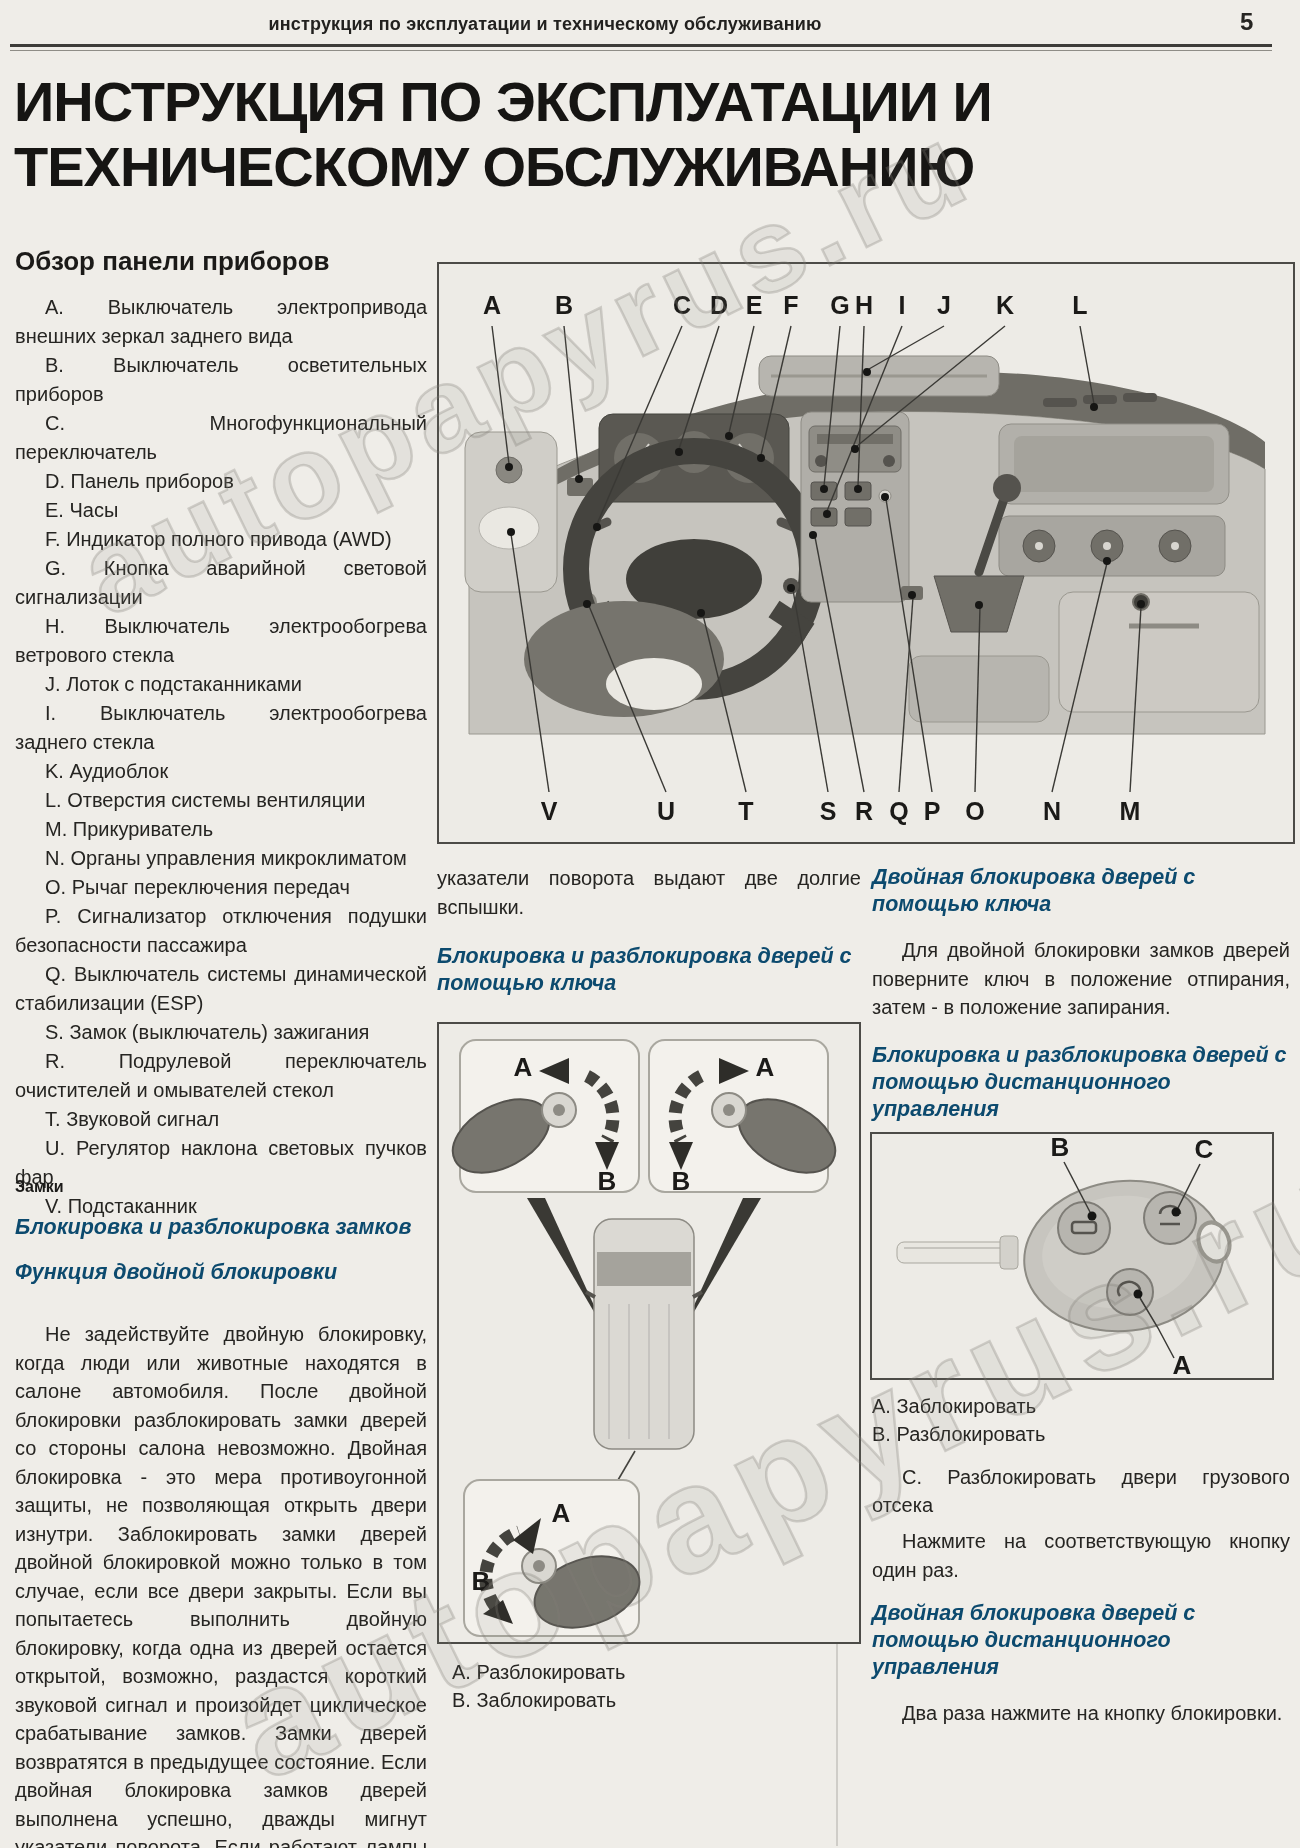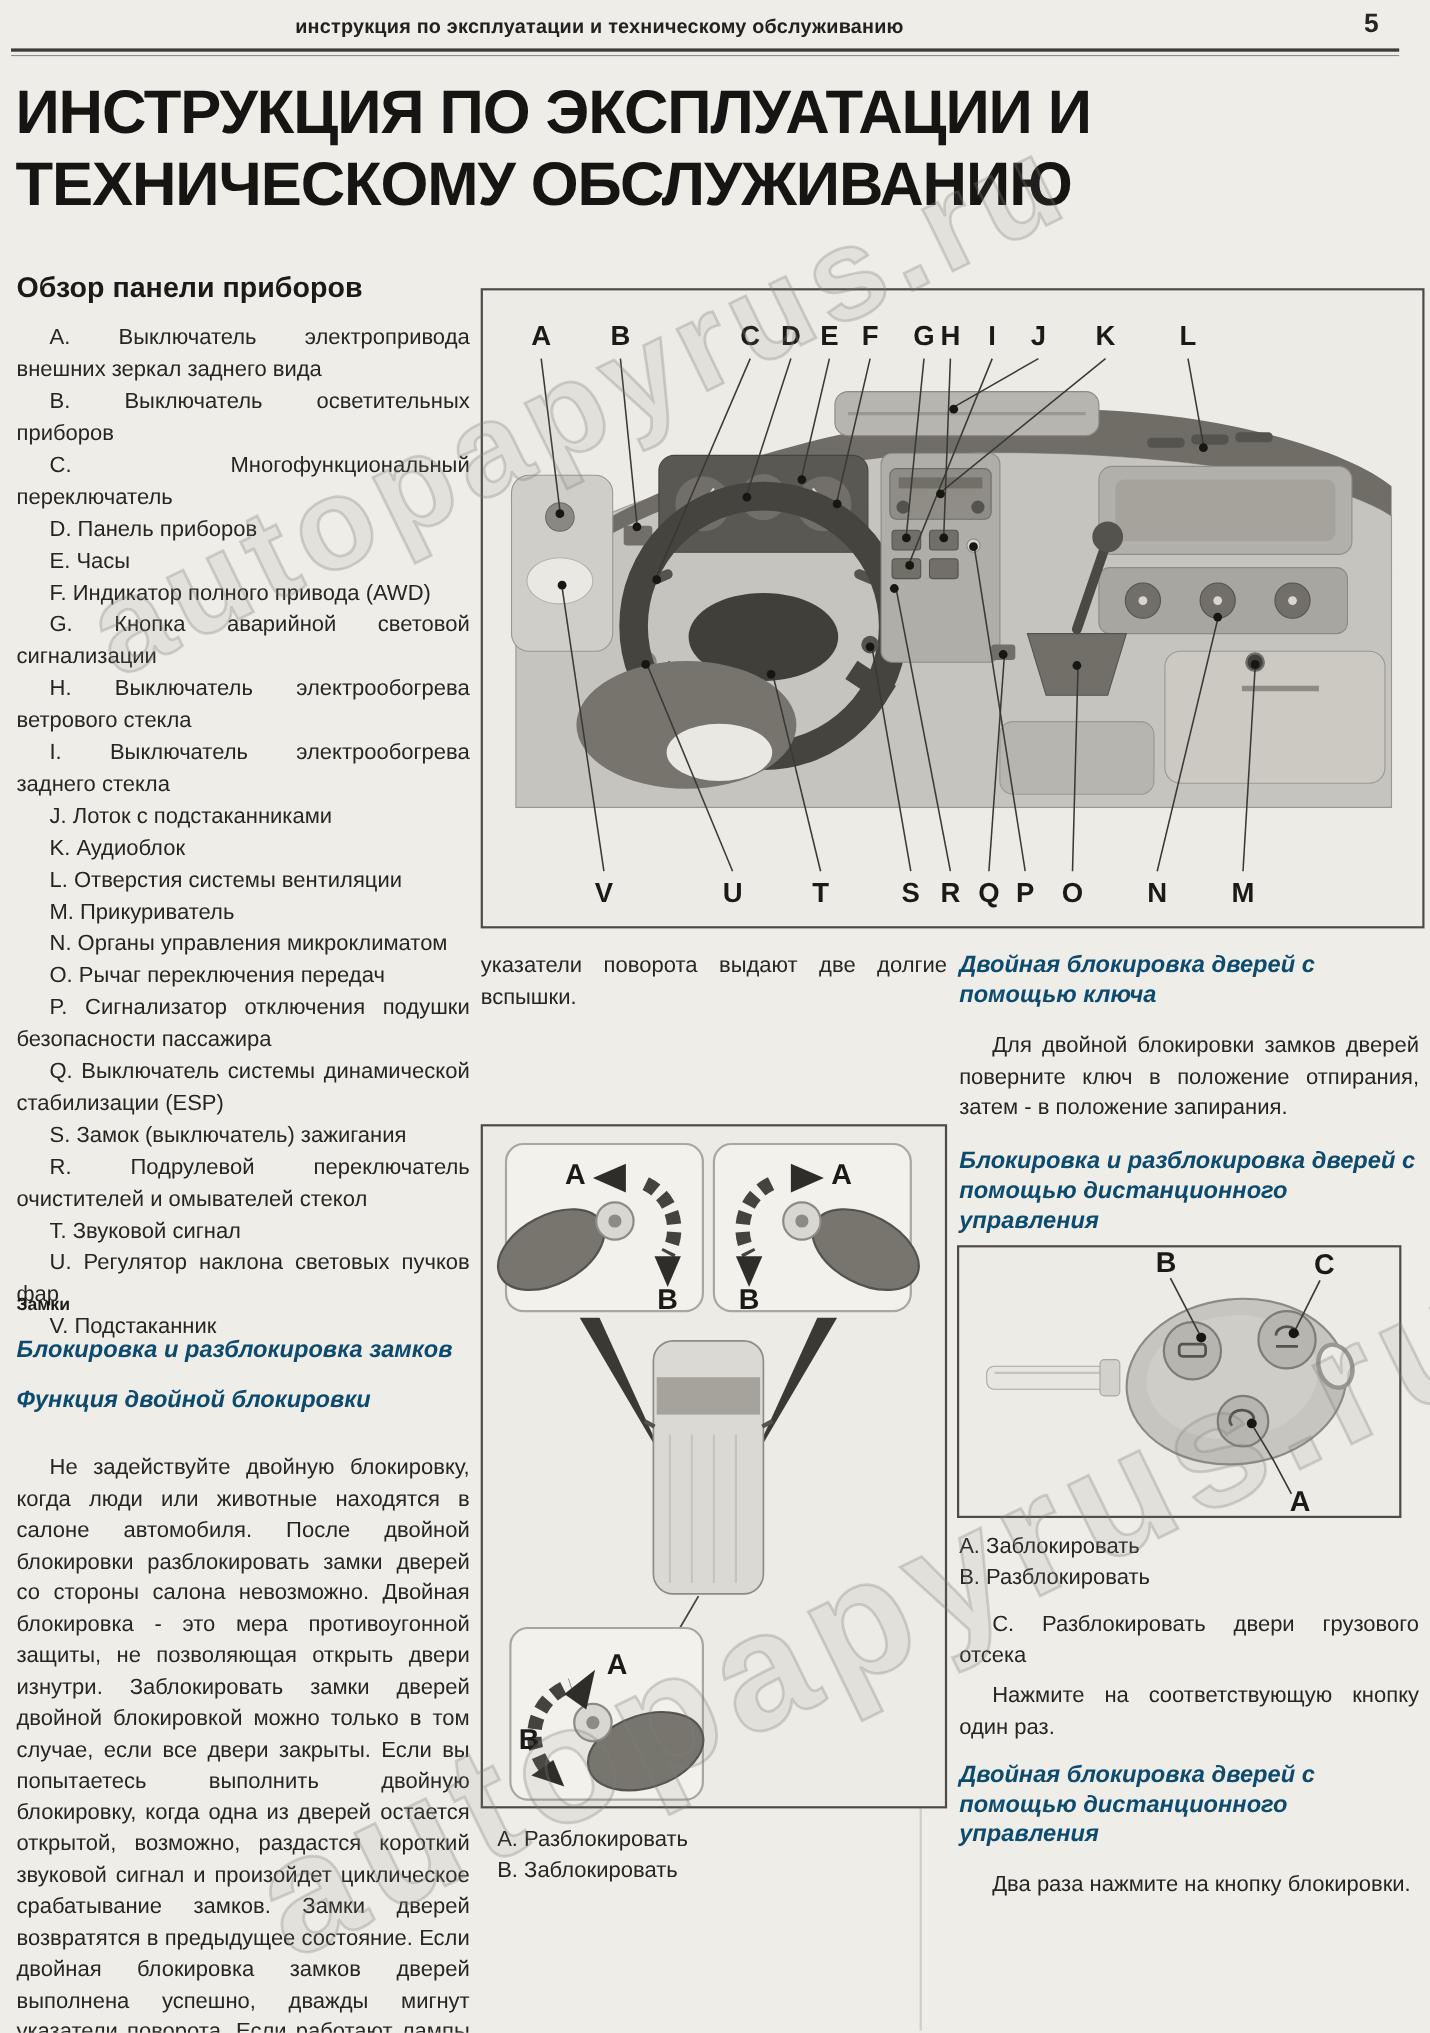--- a/index.html
+++ b/index.html
@@ -76,22 +76,22 @@
   <div class="col-left-list">
     <h2 class="sec">Обзор панели приборов</h2>
     <p class="itm"><span>A.</span> <span>Выключатель электропривода внешних зеркал заднего вида</span></p>
     <p class="itm"><span>B.</span> <span>Выключатель осветительных приборов</span></p>
     <p class="itm"><span>C.</span> <span>Многофункциональный переключатель</span></p>
     <p class="itm"><span>D.</span> <span>Панель приборов</span></p>
     <p class="itm"><span>E.</span> <span>Часы</span></p>
     <p class="itm"><span>F.</span> <span>Индикатор полного привода (AWD)</span></p>
     <p class="itm"><span>G.</span> <span>Кнопка аварийной световой сигнализации</span></p>
     <p class="itm"><span>H.</span> <span>Выключатель электрообогрева ветрового стекла</span></p>
+    <p class="itm"><span>J.</span> <span>Лоток с подстаканниками</span></p>
     <p class="itm"><span>I.</span> <span>Выключатель электрообогрева заднего стекла</span></p>
-    <p class="itm"><span>J.</span> <span>Лоток с подстаканниками</span></p>
     <p class="itm"><span>K.</span> <span>Аудиоблок</span></p>
     <p class="itm"><span>L.</span> <span>Отверстия системы вентиляции</span></p>
     <p class="itm"><span>M.</span> <span>Прикуриватель</span></p>
     <p class="itm"><span>N.</span> <span>Органы управления микроклиматом</span></p>
     <p class="itm"><span>O.</span> <span>Рычаг переключения передач</span></p>
     <p class="itm"><span>P.</span> <span>Сигнализатор отключения подушки безопасности пассажира</span></p>
     <p class="itm"><span>Q.</span> <span>Выключатель системы динамической стабилизации (ESP)</span></p>
     <p class="itm"><span>S.</span> <span>Замок (выключатель) зажигания</span></p>
     <p class="itm"><span>R.</span> <span>Подрулевой переключатель очистителей и омывателей стекол</span></p>
     <p class="itm"><span>T.</span> <span>Звуковой сигнал</span></p>
@@ -245,20 +245,21 @@
         <text class="lbl" x="493" y="556" font-size="25" text-anchor="middle">P</text>
         <text class="lbl" x="536" y="556" font-size="25" text-anchor="middle">O</text>
         <text class="lbl" x="613" y="556" font-size="25" text-anchor="middle">N</text>
         <text class="lbl" x="691" y="556" font-size="25" text-anchor="middle">M</text>
       </g>
     </svg>
   </div>
 
   <div class="col-mid-top">
     <p class="para" style="text-indent:0;">указатели поворота выдают две долгие вспышки.</p>
+    <div class="sub-h" style="margin-top:22px;">Блокировка и разблокировка дверей с помощью ключа</div>
   </div>
 
   <div class="fig fig-mirrors">
     <svg width="420" height="618" viewBox="0 0 420 618">
       <g>
         <rect x="21" y="16" width="179" height="152" rx="16" fill="#f3f1ec" stroke="#a9a79f" stroke-width="2"></rect>
         <ellipse cx="62" cy="112" rx="52" ry="31" fill="#77756e" stroke="#55534e" stroke-width="2" transform="rotate(-28 62 112)"></ellipse>
         <circle cx="120" cy="86" r="17" fill="#d9d7d1" stroke="#8d8b84" stroke-width="2"></circle>
         <circle cx="120" cy="86" r="6" fill="#8d8b84"></circle>
         <path d="M148,52 A46,46 0 0 1 168,116" fill="none" stroke="#44433e" stroke-width="13" stroke-dasharray="11 7"></path>

